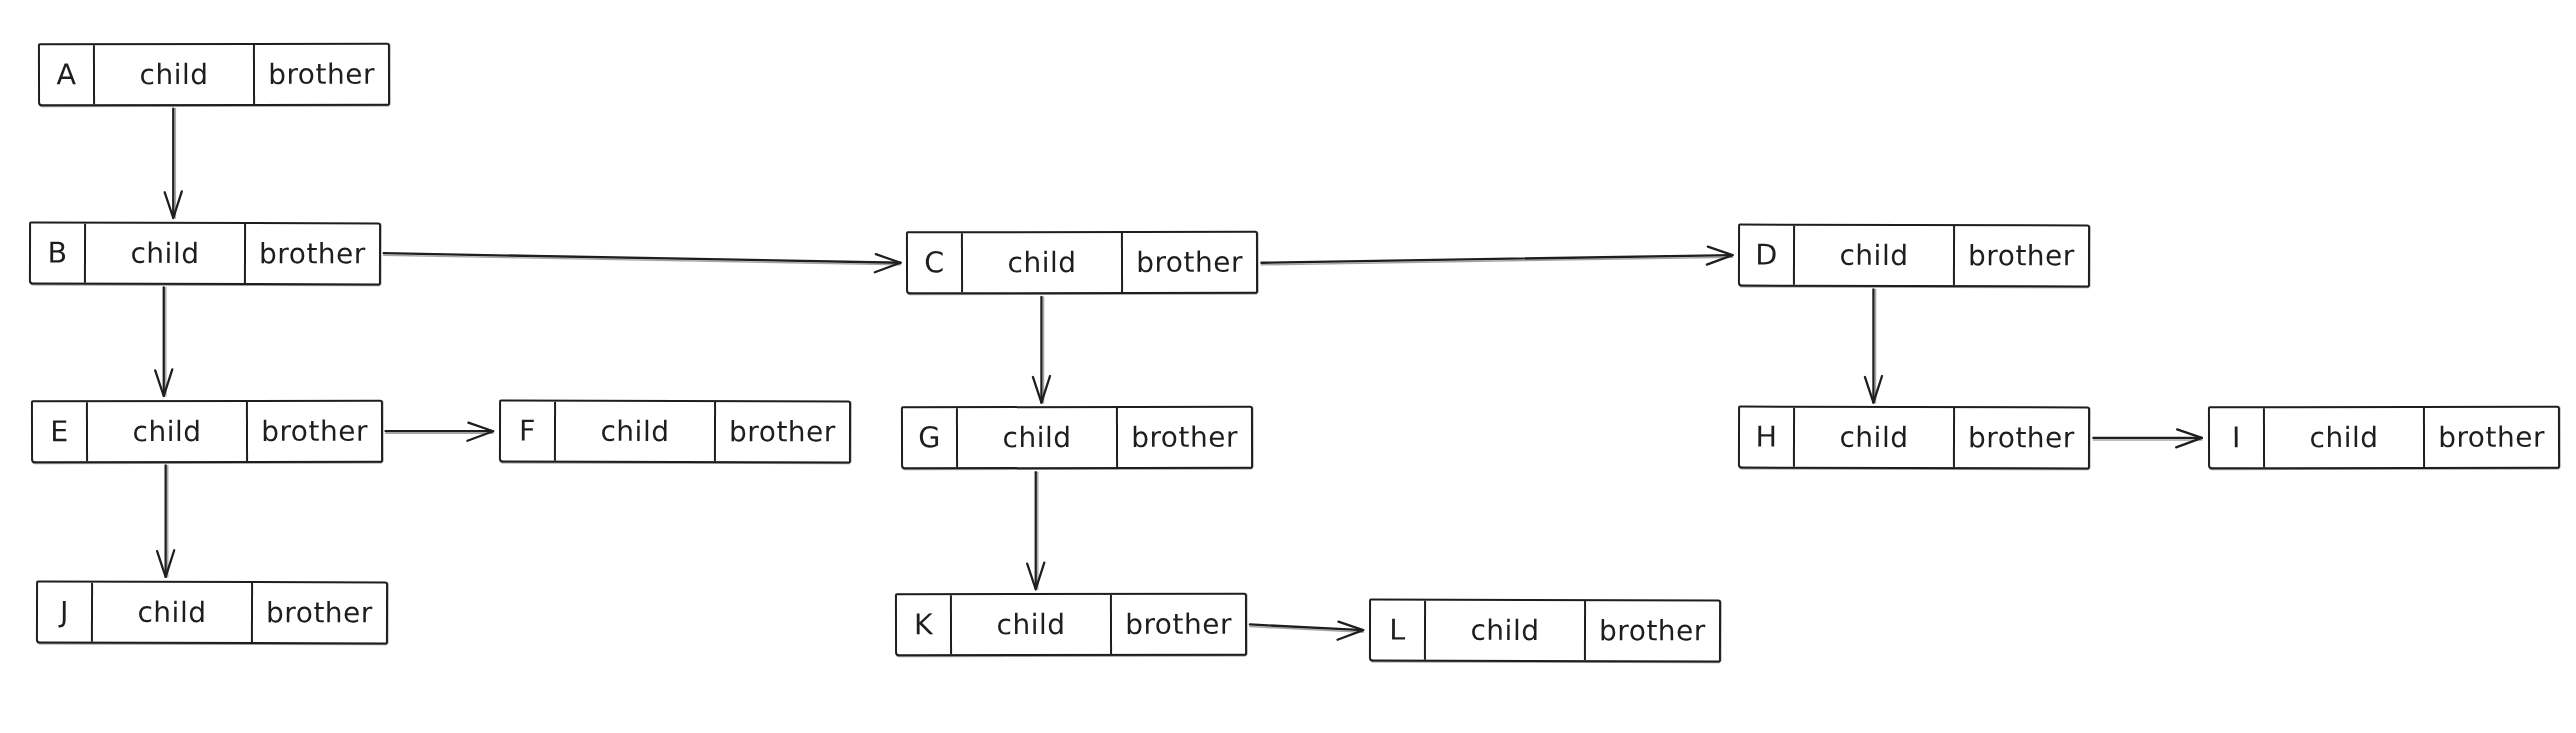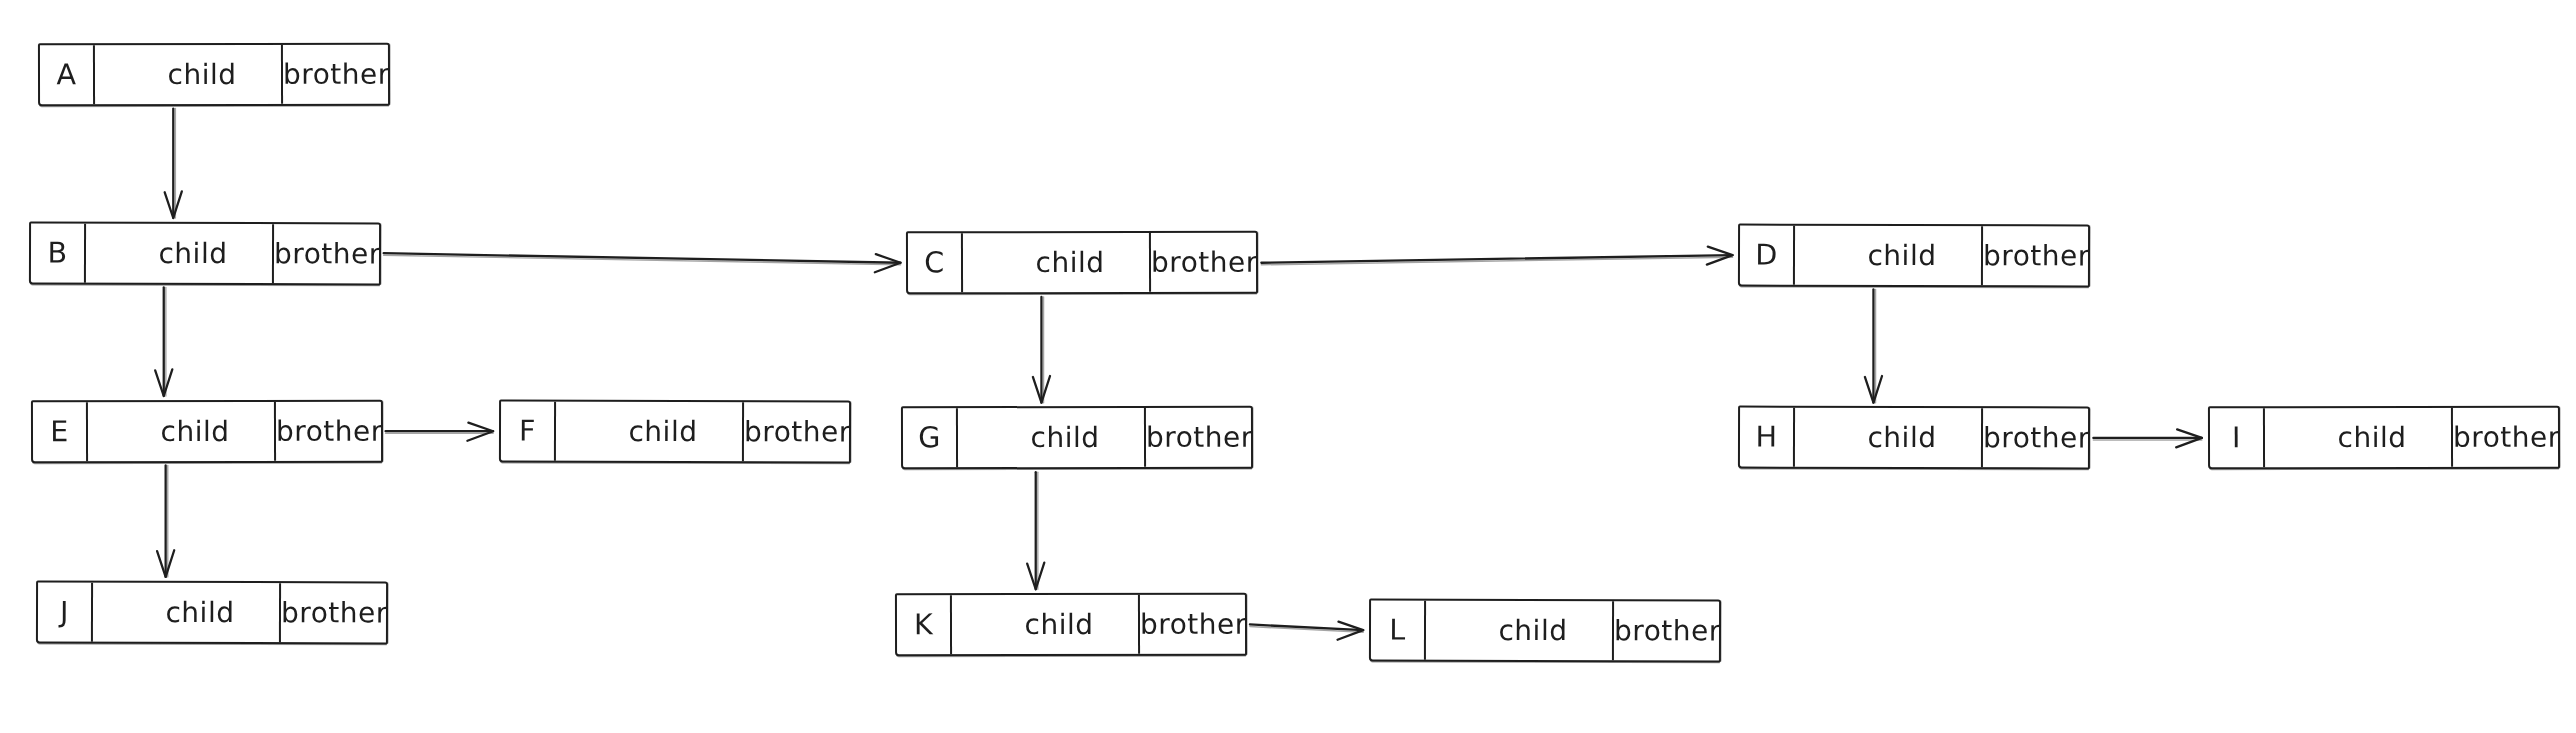--- a/index.html
+++ b/index.html
@@ -41,21 +41,20 @@
     white-space: nowrap;
   }
   .cell.tag {
     flex: 0 0 55px;
     border-right: 2.1px solid #1e1e1e;
     font-size: 28.6px;
   }
   .cell.childcell {
     flex: 0 0 160px;
     border-right: 2.1px solid #1e1e1e;
-    margin-left: 28px;
   }
   .cell.brothercell { flex: 1 1 auto; }
   .edge-line { stroke: #1e1e1e; stroke-width: 2.4; fill: none; stroke-linecap: round; }
   .edge-sketch { stroke: #1e1e1e; stroke-width: 1.5; fill: none; opacity: 0.4; stroke-linecap: round; }
   .edge-head { stroke: #1e1e1e; stroke-width: 2.4; fill: none; stroke-linecap: round; stroke-linejoin: round; }
 </style>
 </head>
 <body>
 
 <div id="canvas">

